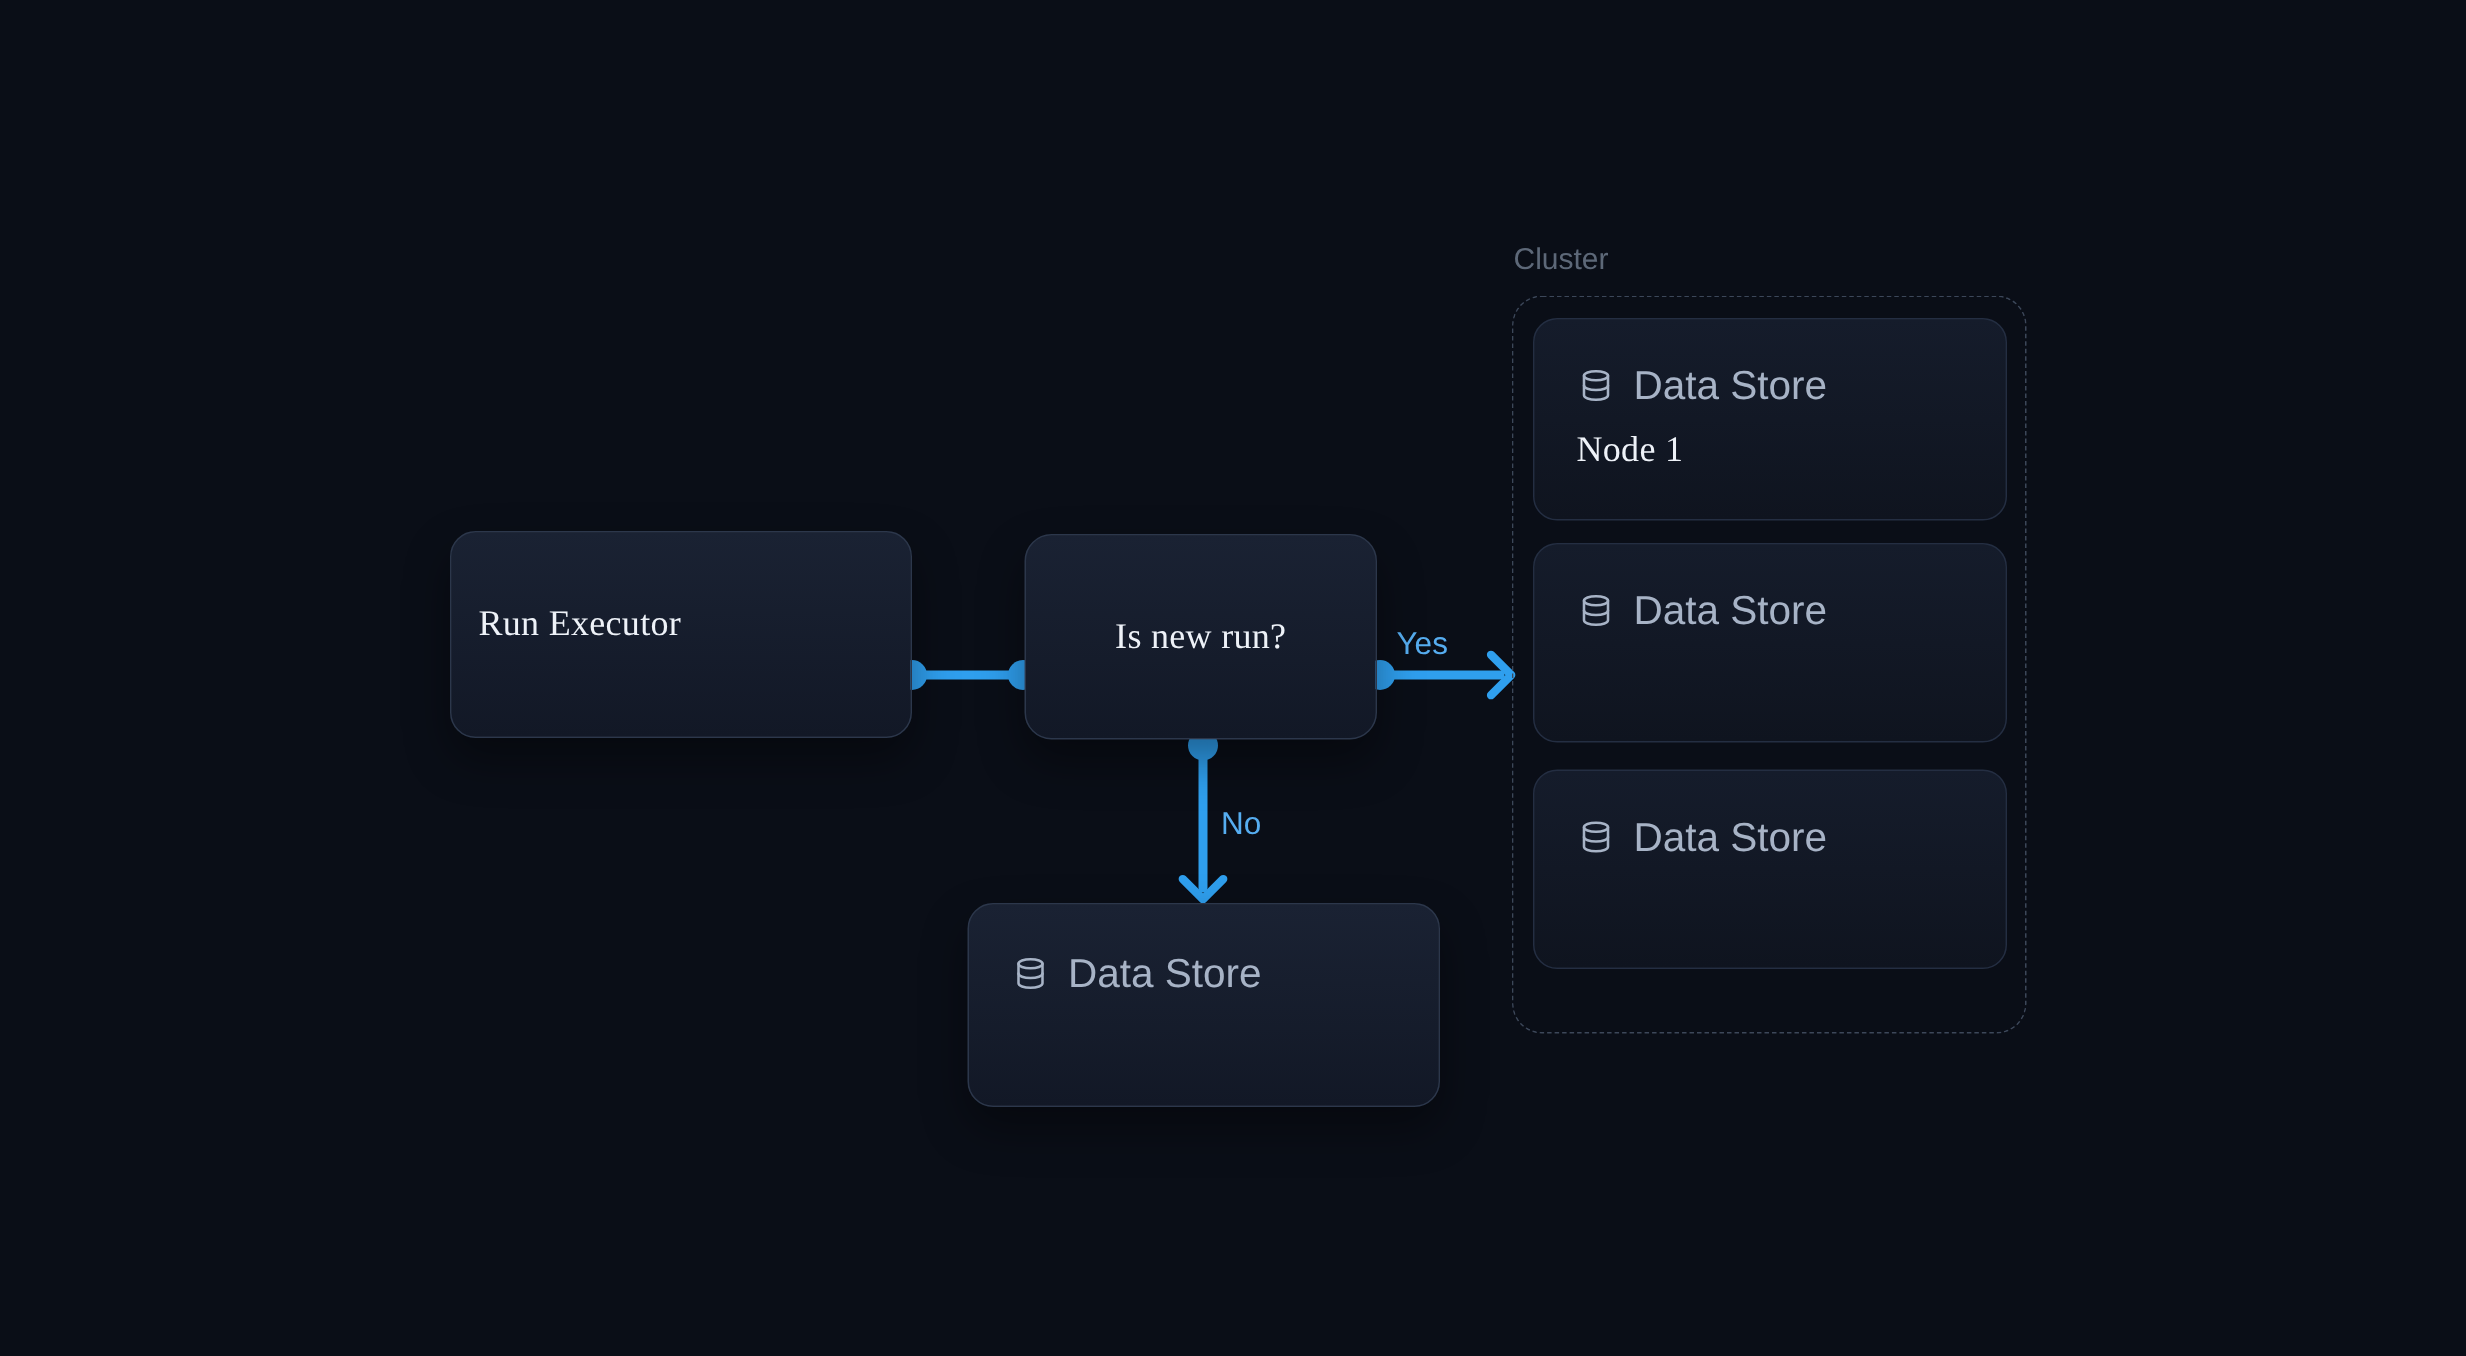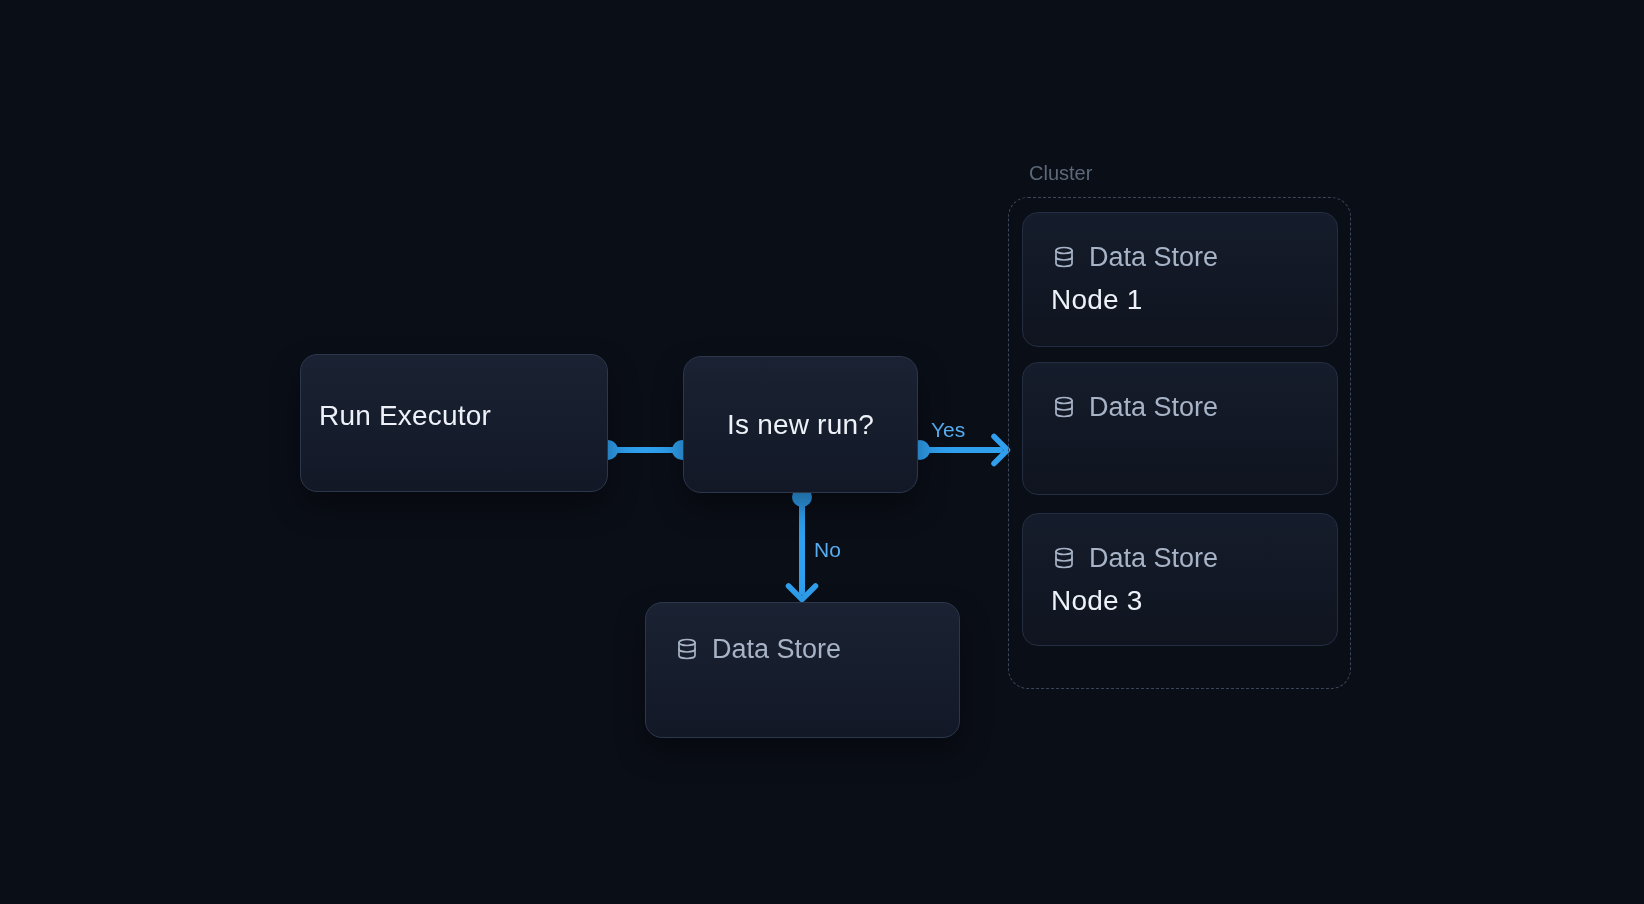--- a/index.html
+++ b/index.html
@@ -49,41 +49,41 @@
   .card-label{
     display:flex;align-items:center;gap:12px;
     height:28px;color:var(--label-text);
     font-size:27px;line-height:28px;
   }
   .card-label .icon{display:flex;align-items:center;justify-content:center;width:26px;height:26px;color:var(--label-text);}
   .card-label .icon svg{width:24px;height:24px;}
   .card-title{
     margin-top:12px;
     color:var(--title-text);
-    font-size:28px;line-height:34px;
+    font-size:24px;line-height:34px;
     letter-spacing:0.2px;
     white-space:nowrap;
+    font-family:Liberation Serif, serif;
   }
   .card.decision{
     display:flex;align-items:center;justify-content:center;
     padding:0;border-radius:18px;
   }
   .card.decision .card-title{margin-top:0;}
   .cluster{
     position:absolute;
     left:1008px;top:197px;width:343px;height:492px;
     border:1.5px dashed var(--cluster-border);
     border-radius:20px;
   }
   .cluster-label{
     position:absolute;
     left:1009px;top:160px;
     font-size:20px;line-height:26px;
     color:var(--muted-text);
-    margin-left:20px;
   }
   .edge-label{
     position:absolute;
     color:var(--edge-label-blue);
     font-size:21px;line-height:26px;
   }
   .edge-label.yes{left:931px;top:417px;width:60px;text-align:left;}
   .edge-label.no{left:814px;top:537px;}
 </style>
 </head>
@@ -167,17 +167,16 @@
       <div class="card-label">
         <span class="icon">
           <svg viewBox="0 0 24 24" fill="none" stroke="currentColor" stroke-width="1.7" stroke-linecap="round" stroke-linejoin="round">
             <ellipse cx="12" cy="5.5" rx="8" ry="3"></ellipse>
             <path d="M4 5.5v6.5c0 1.66 3.58 3 8 3s8-1.34 8-3V5.5"></path>
             <path d="M4 12v6.5c0 1.66 3.58 3 8 3s8-1.34 8-3V12"></path>
           </svg>
         </span>
         <span>Data Store</span>
       </div>
-      <div class="card-title">Node 3</div>
     </div>
 
   </div>
 </div>
 
 </body></html>

